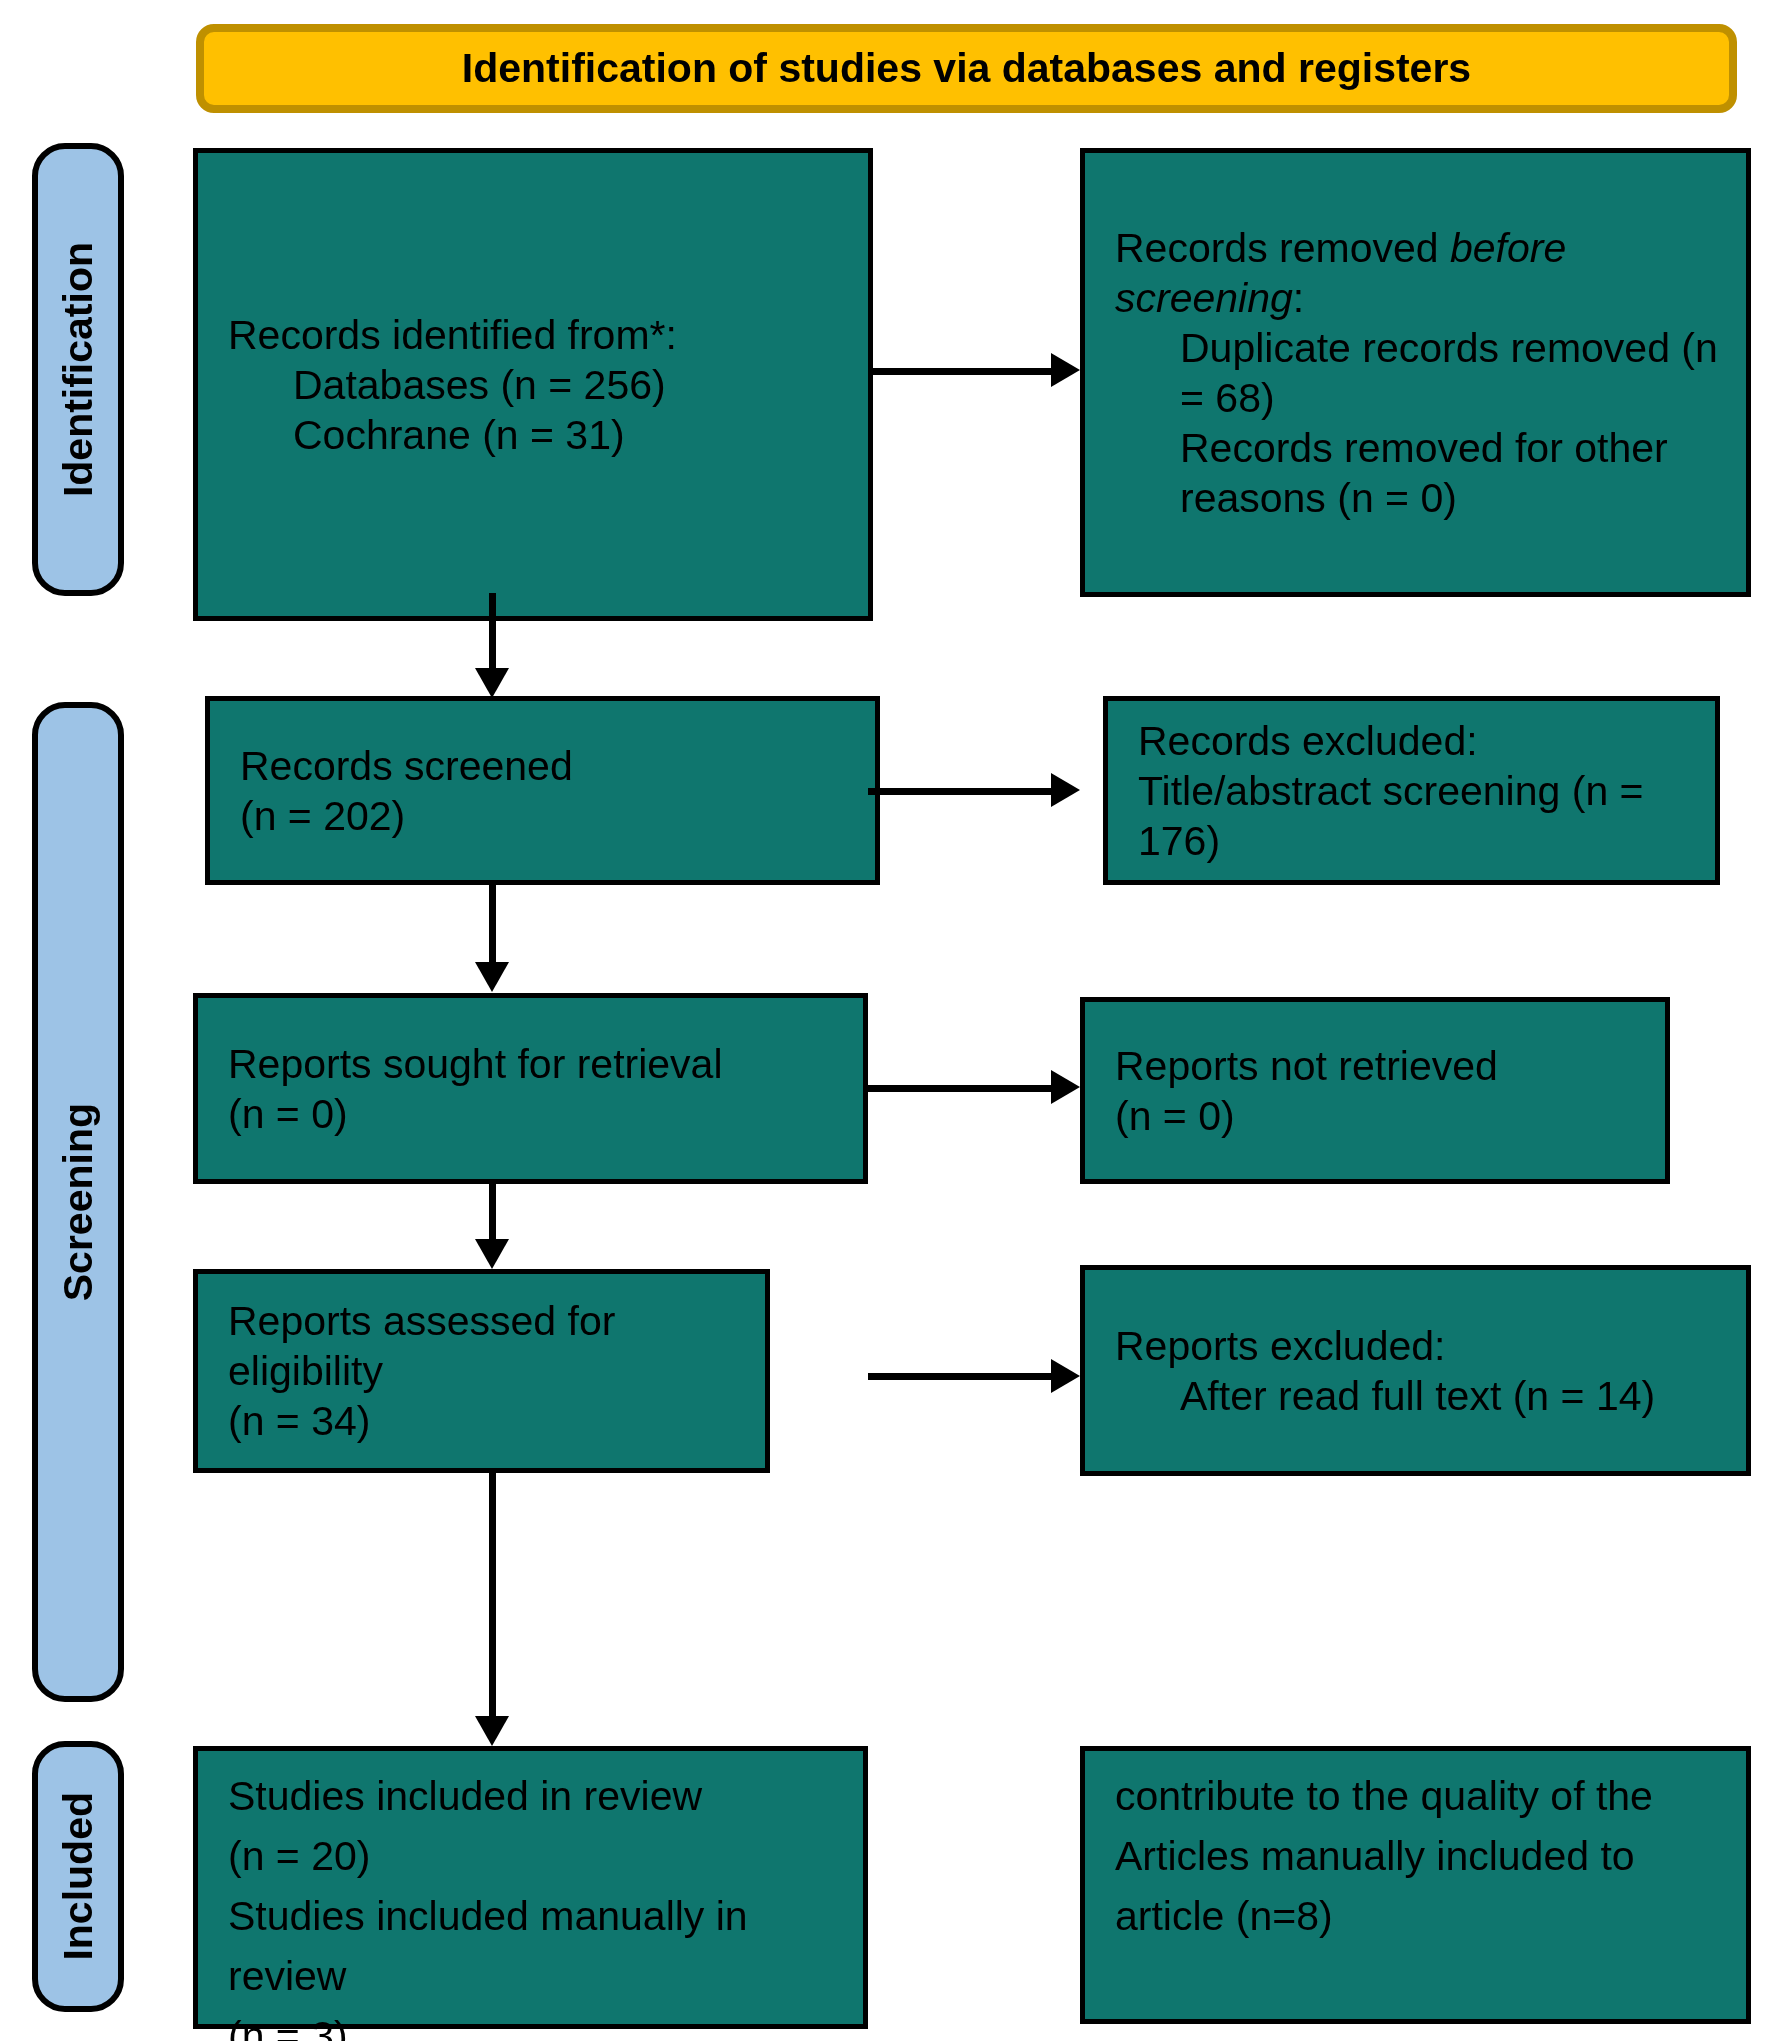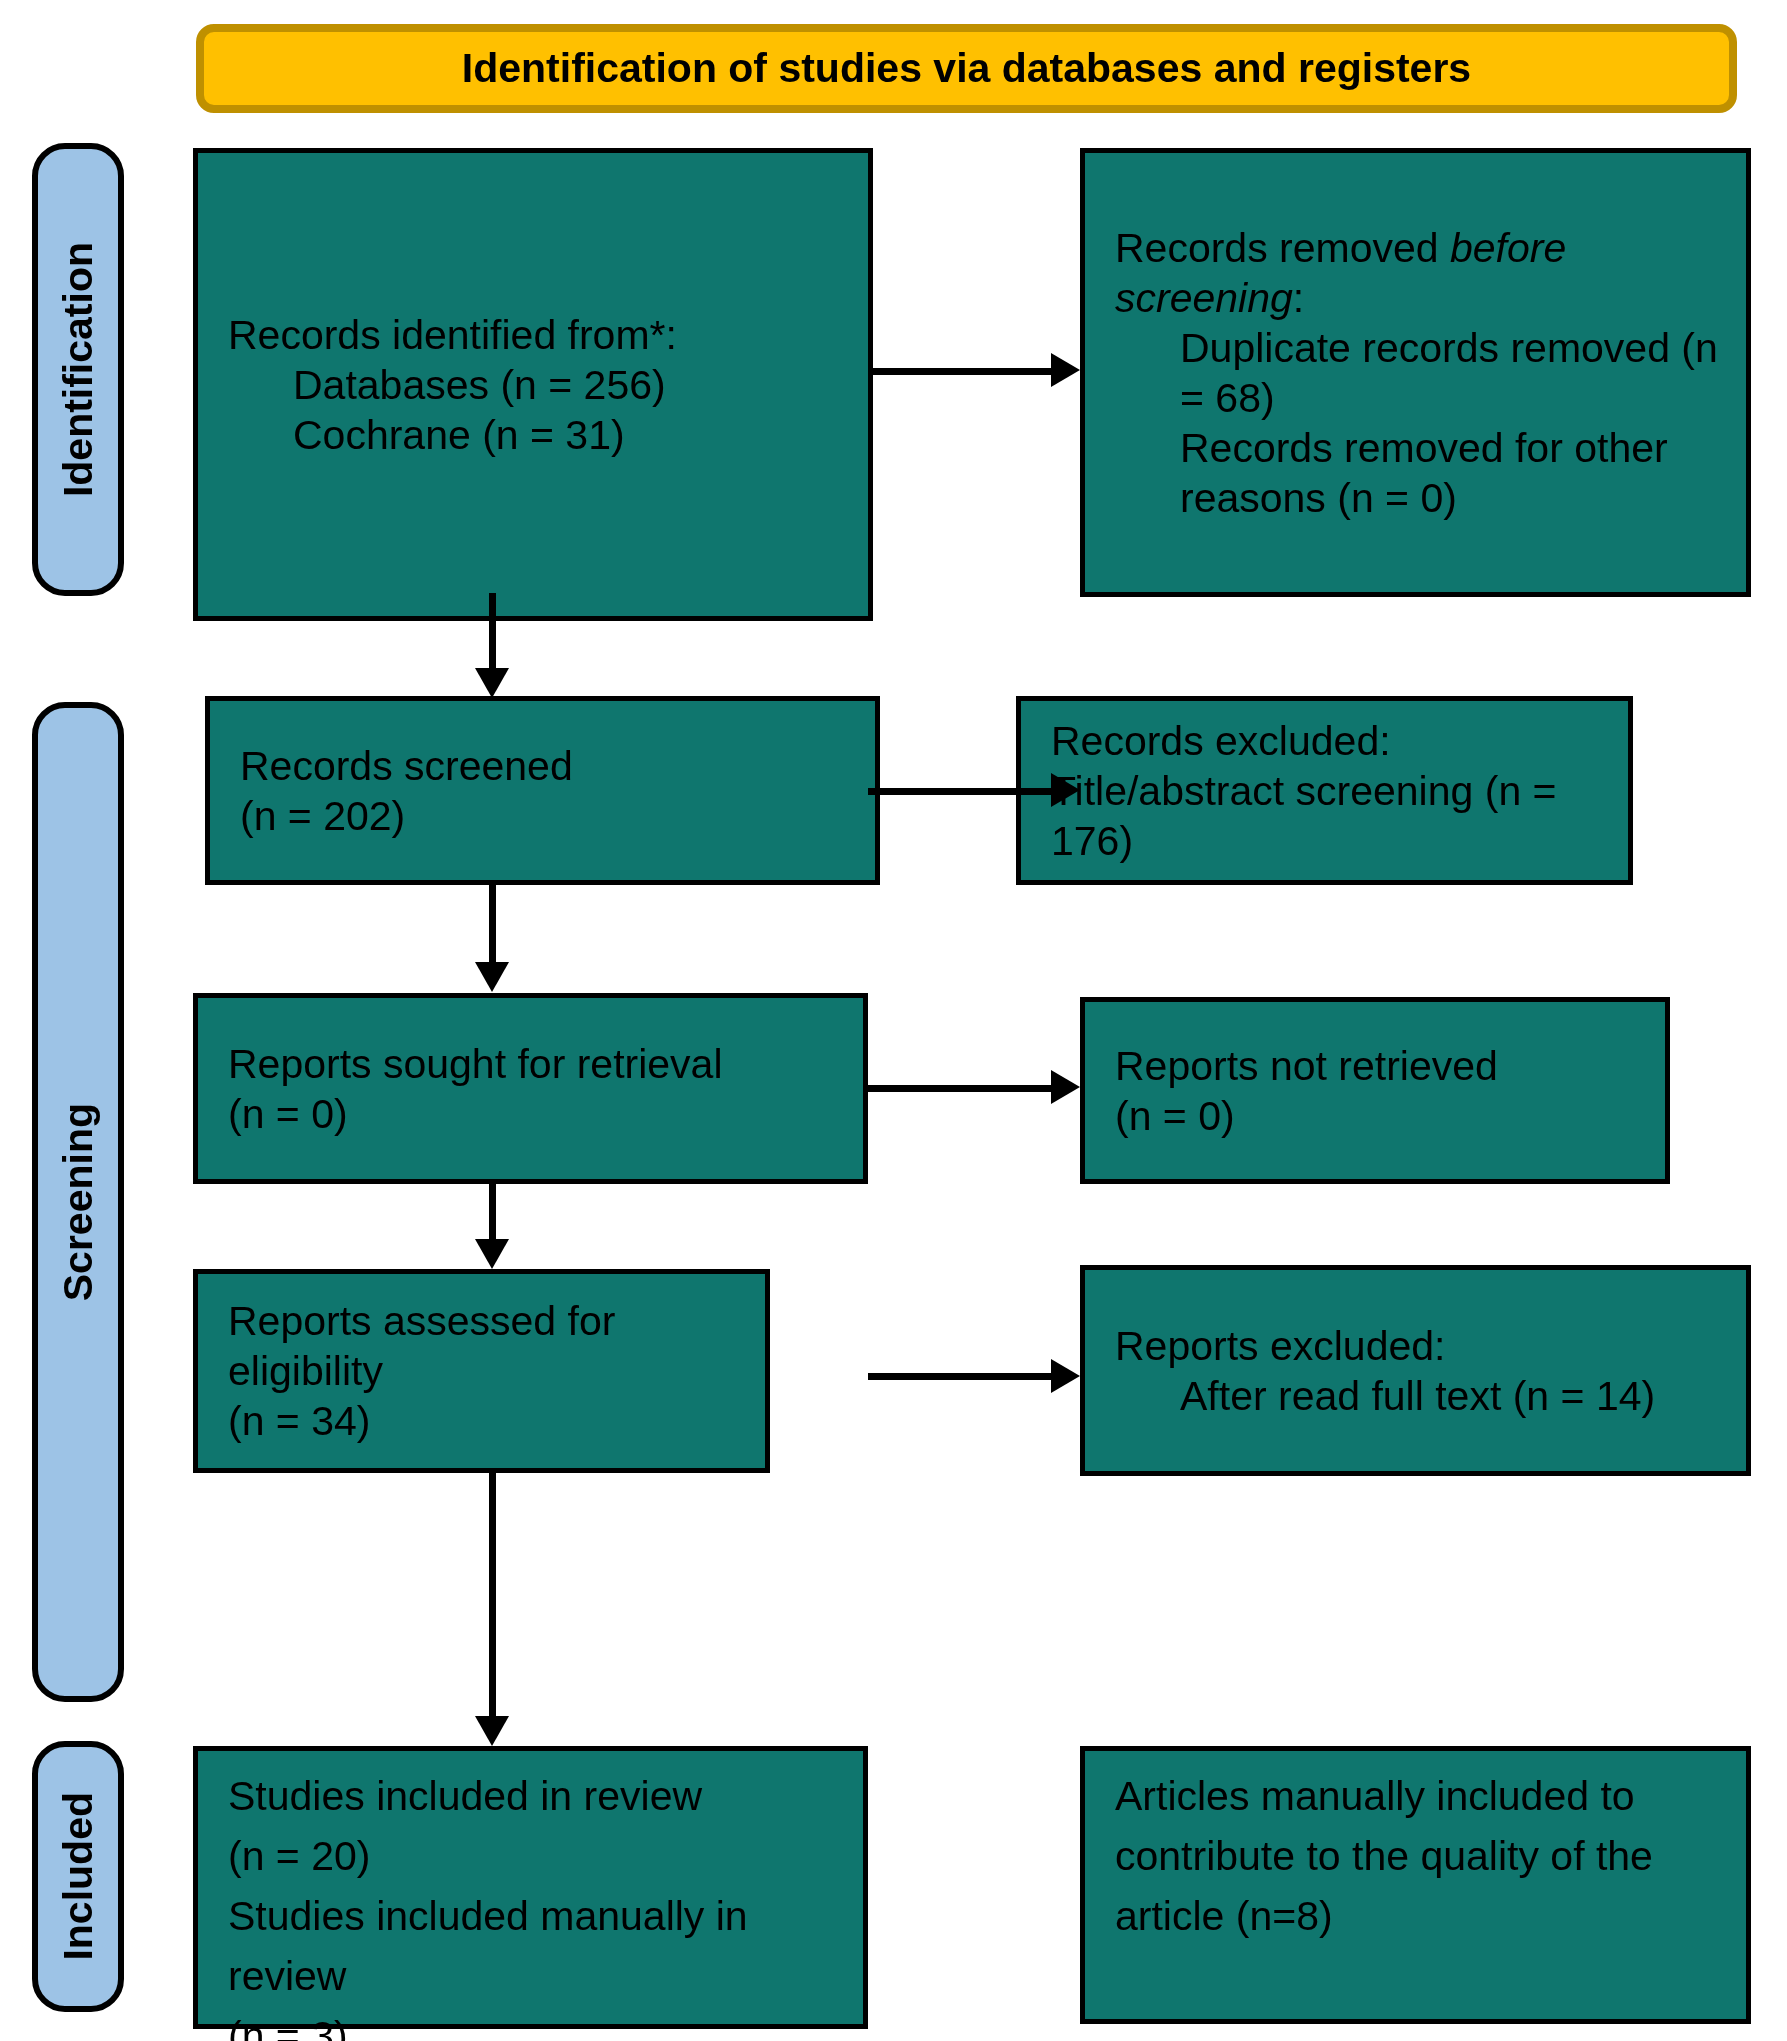--- a/index.html
+++ b/index.html
@@ -62,21 +62,21 @@
     padding: 0 14.3px 0 30px;
     font-size: 41px;
     line-height: 50px;
   }
   .fbox .indent { padding-left: 65px; }
   .fbox.top-align { justify-content: flex-start; padding-top: 20.6px; line-height: 49px; gap: 11px; }
 
   .b1l { left: 193px;  top: 148px;  width: 680px; height: 473px; }
   .b1r { left: 1080px; top: 148px;  width: 671px; height: 449px; }
   .b2l { left: 193px;  top: 696px;  width: 675px; height: 189px; margin-left: 12px; }
-  .b2r { left: 1016px; top: 696px;  width: 617px; height: 189px; }
+  .b2r { left: 1103px; top: 696px;  width: 617px; height: 189px; }
   .b3l { left: 193px;  top: 993px; width: 675px; height: 191px; }
   .b3r { left: 1080px; top: 997px; width: 590px; height: 187px; }
   .b4l { left: 193px;  top: 1269px; width: 577px; height: 204px; }
   .b4r { left: 1080px; top: 1265px; width: 671px; height: 211px; }
   .b5l { left: 193px;  top: 1746px; width: 675px; height: 283px; }
   .b5r { left: 1080px; top: 1746px; width: 671px; height: 278px; }
 
   
   .vshaft { position: absolute; width: 7.1px; background: #000000; left: 489px; }
   .ah-down {
@@ -157,22 +157,22 @@
   </div>
 
   <div class="fbox b5l top-align">
     <div>Studies included in review</div>
     <div>(n = 20)</div>
     <div>Studies included manually in</div>
     <div>review</div>
     <div>(n = 3)</div>
   </div>
   <div class="fbox b5r top-align">
+    <div>contribute to the quality of the</div>
     <div>Articles manually included to</div>
-    <div>contribute to the quality of the</div>
     <div>article (n=8)</div>
   </div>
 
   <div class="vshaft" style="top:593px;height:76px;"></div>
   <div class="ah-down" style="top:668px;"></div>
 
   <div class="vshaft" style="top:885px;height:79px;"></div>
   <div class="ah-down" style="top:962px;"></div>
 
   <div class="vshaft" style="top:1183px;height:57px;"></div>

